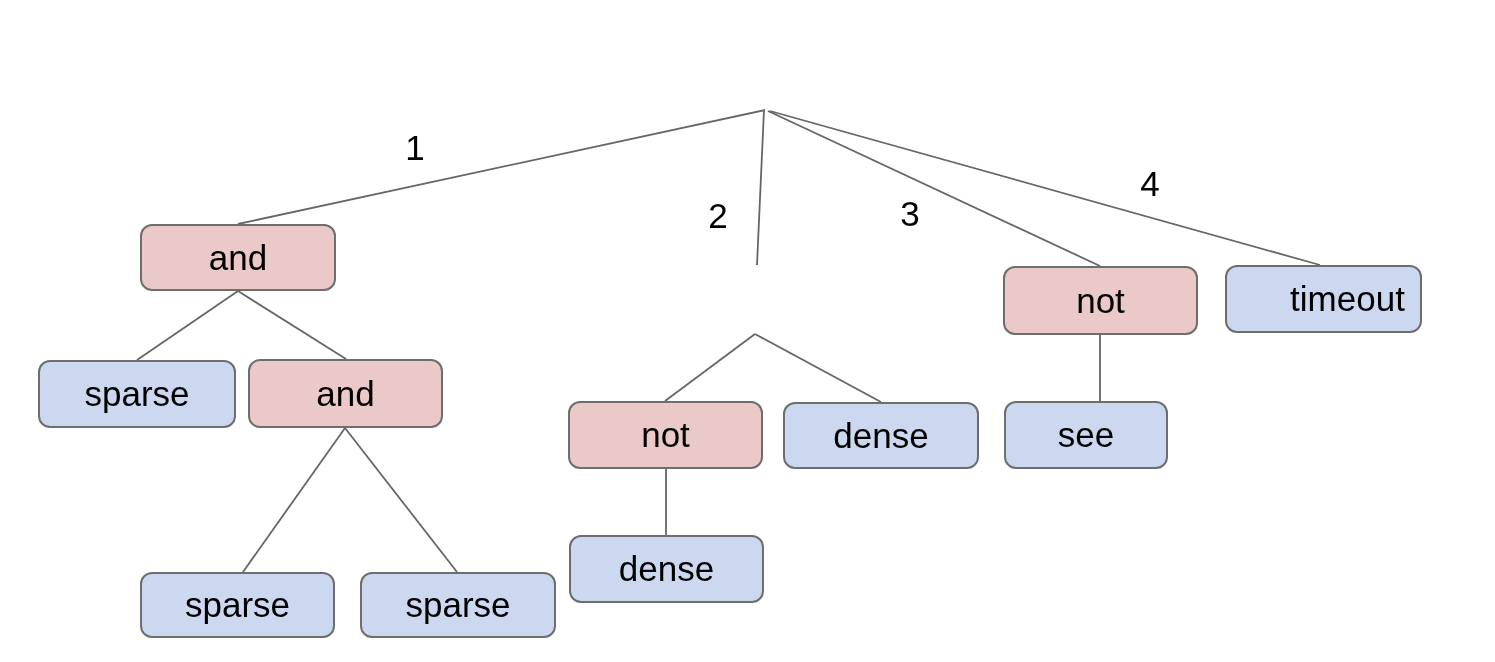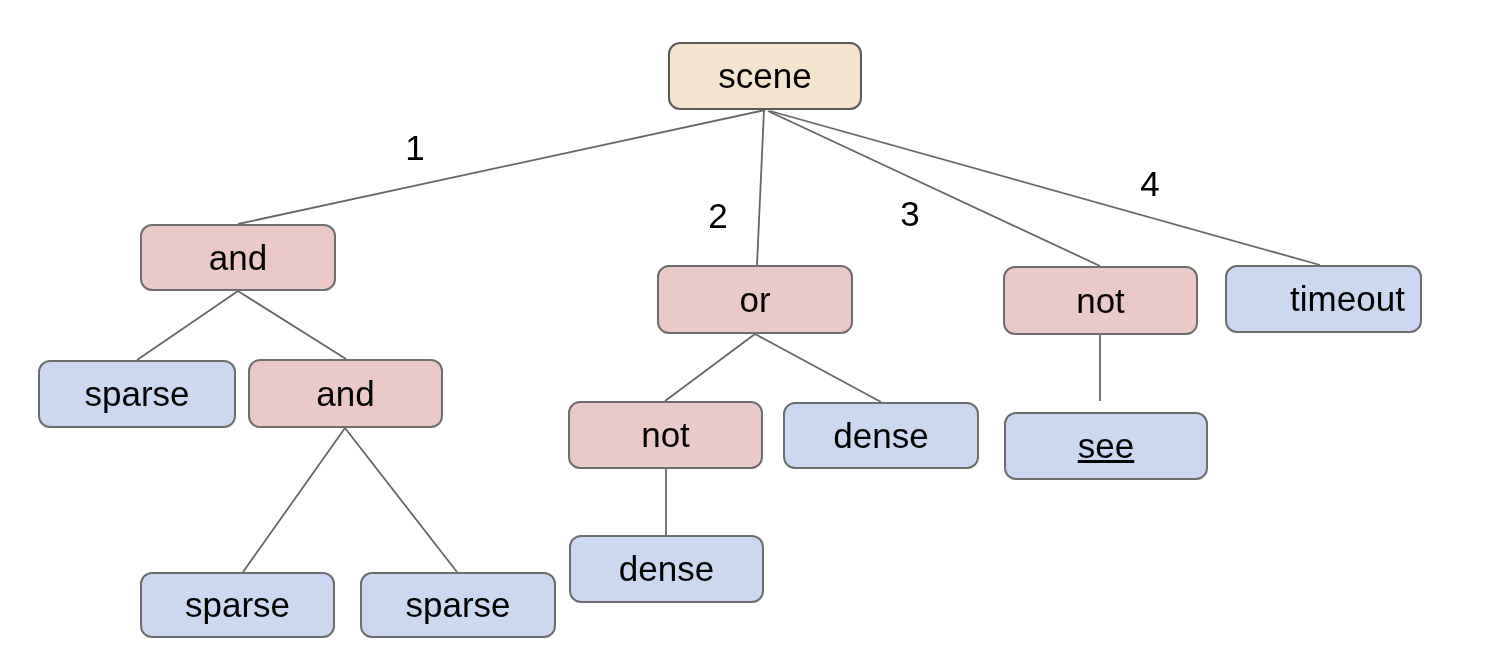--- a/index.html
+++ b/index.html
@@ -74,27 +74,25 @@
     <line x1="755" y1="334" x2="881" y2="402"></line>
     <line x1="666" y1="469" x2="666" y2="535"></line>
     <line x1="1100" y1="335" x2="1100" y2="401"></line>
   </svg>
 
   <div class="edge-label" style="left:415px;  top:147px;">1</div>
   <div class="edge-label" style="left:718px;  top:215px;">2</div>
   <div class="edge-label" style="left:910px;  top:213px;">3</div>
   <div class="edge-label" style="left:1150px; top:183px;">4</div>
 
-  <div class="node root" style="left:668px;  top:42px;  width:194px; height:68px;">scene</div>
   <div class="node operator" style="left:140px;  top:224px; width:196px; height:67px;">and</div>
-  <div class="node operator" style="left:657px;  top:265px; width:196px; height:69px;">or</div>
   <div class="node operator" style="left:1003px; top:266px; width:195px; height:69px;">not</div>
   <div class="node leaf" style="left:1225px; top:265px; width:197px; height:68px;padding-left:48px;">timeout</div>
   <div class="node leaf" style="left:38px;   top:360px; width:198px; height:68px;">sparse</div>
   <div class="node operator" style="left:248px;  top:359px; width:195px; height:69px;">and</div>
   <div class="node operator" style="left:568px;  top:401px; width:195px; height:68px;">not</div>
   <div class="node leaf" style="left:783px;  top:402px; width:196px; height:67px;">dense</div>
-  <div class="node leaf" style="left:1004px; top:412px; width:204px; height:68px;text-decoration:underline;">see</div>
+  <div class="node leaf" style="left:1004px; top:401px; width:164px; height:68px;">see</div>
   <div class="node leaf" style="left:140px;  top:572px; width:195px; height:66px;">sparse</div>
   <div class="node leaf" style="left:360px;  top:572px; width:196px; height:66px;">sparse</div>
   <div class="node leaf" style="left:569px;  top:535px; width:195px; height:68px;">dense</div>
 
 </div>
 
 </body></html>

